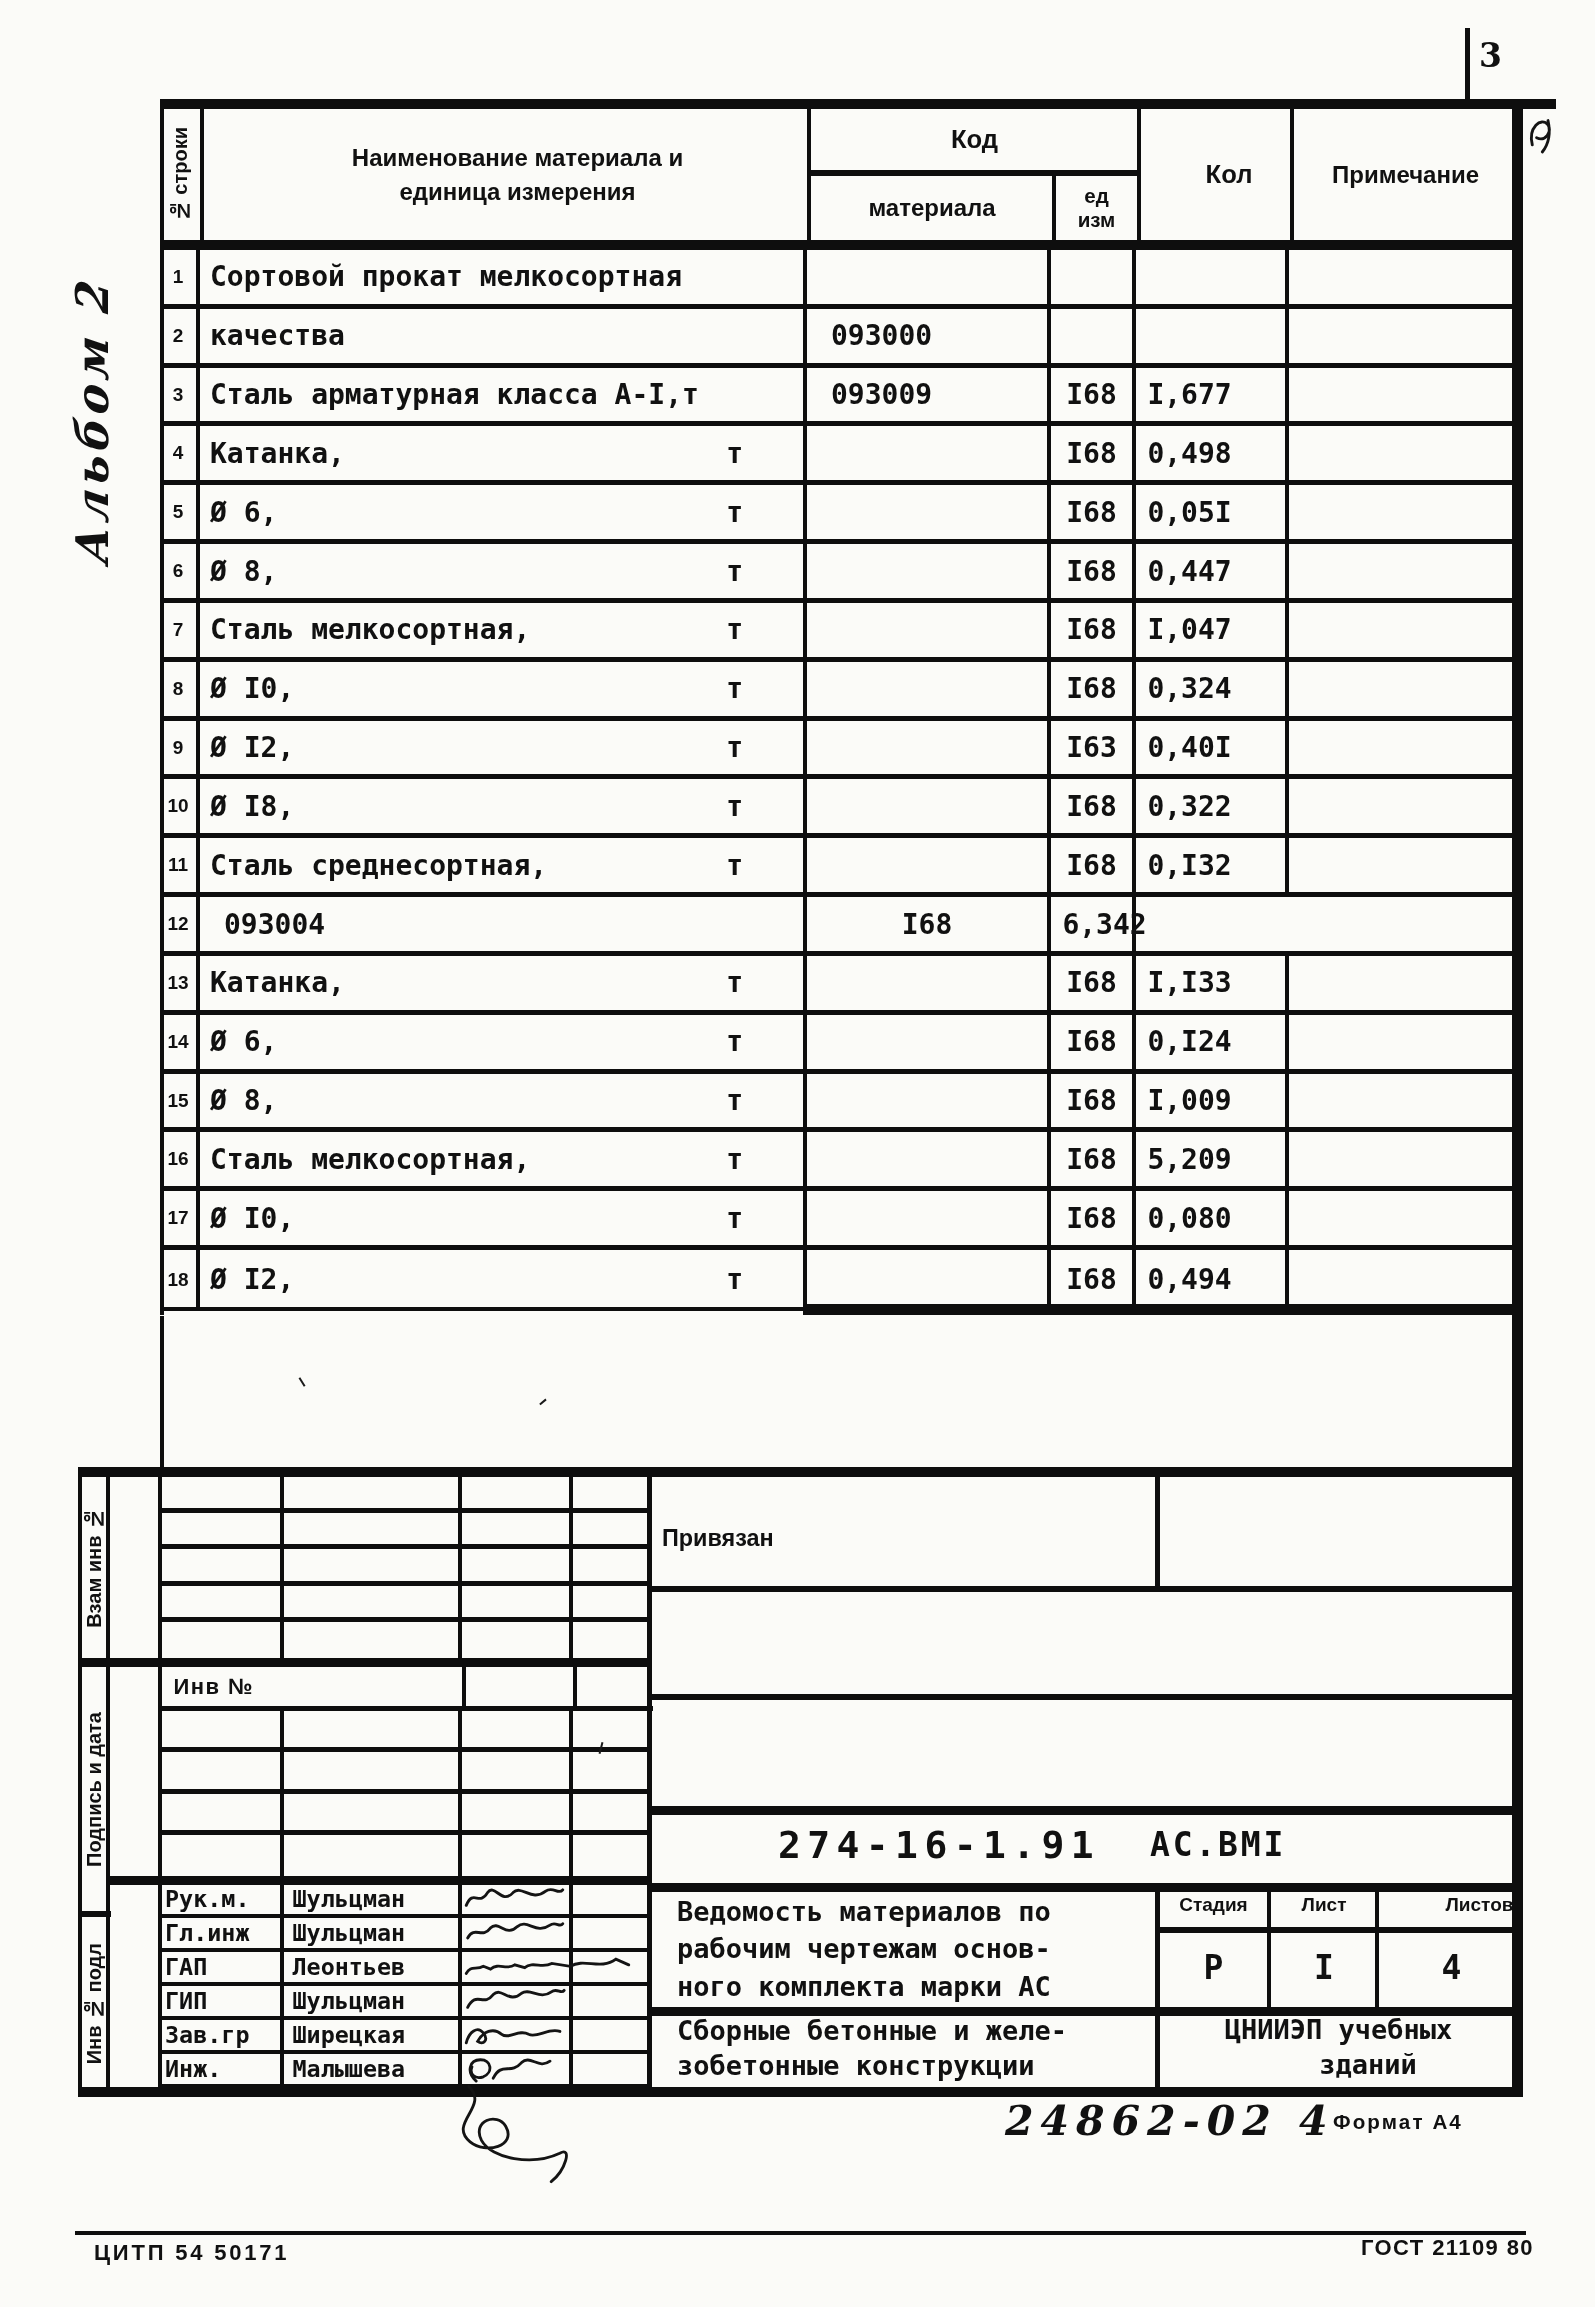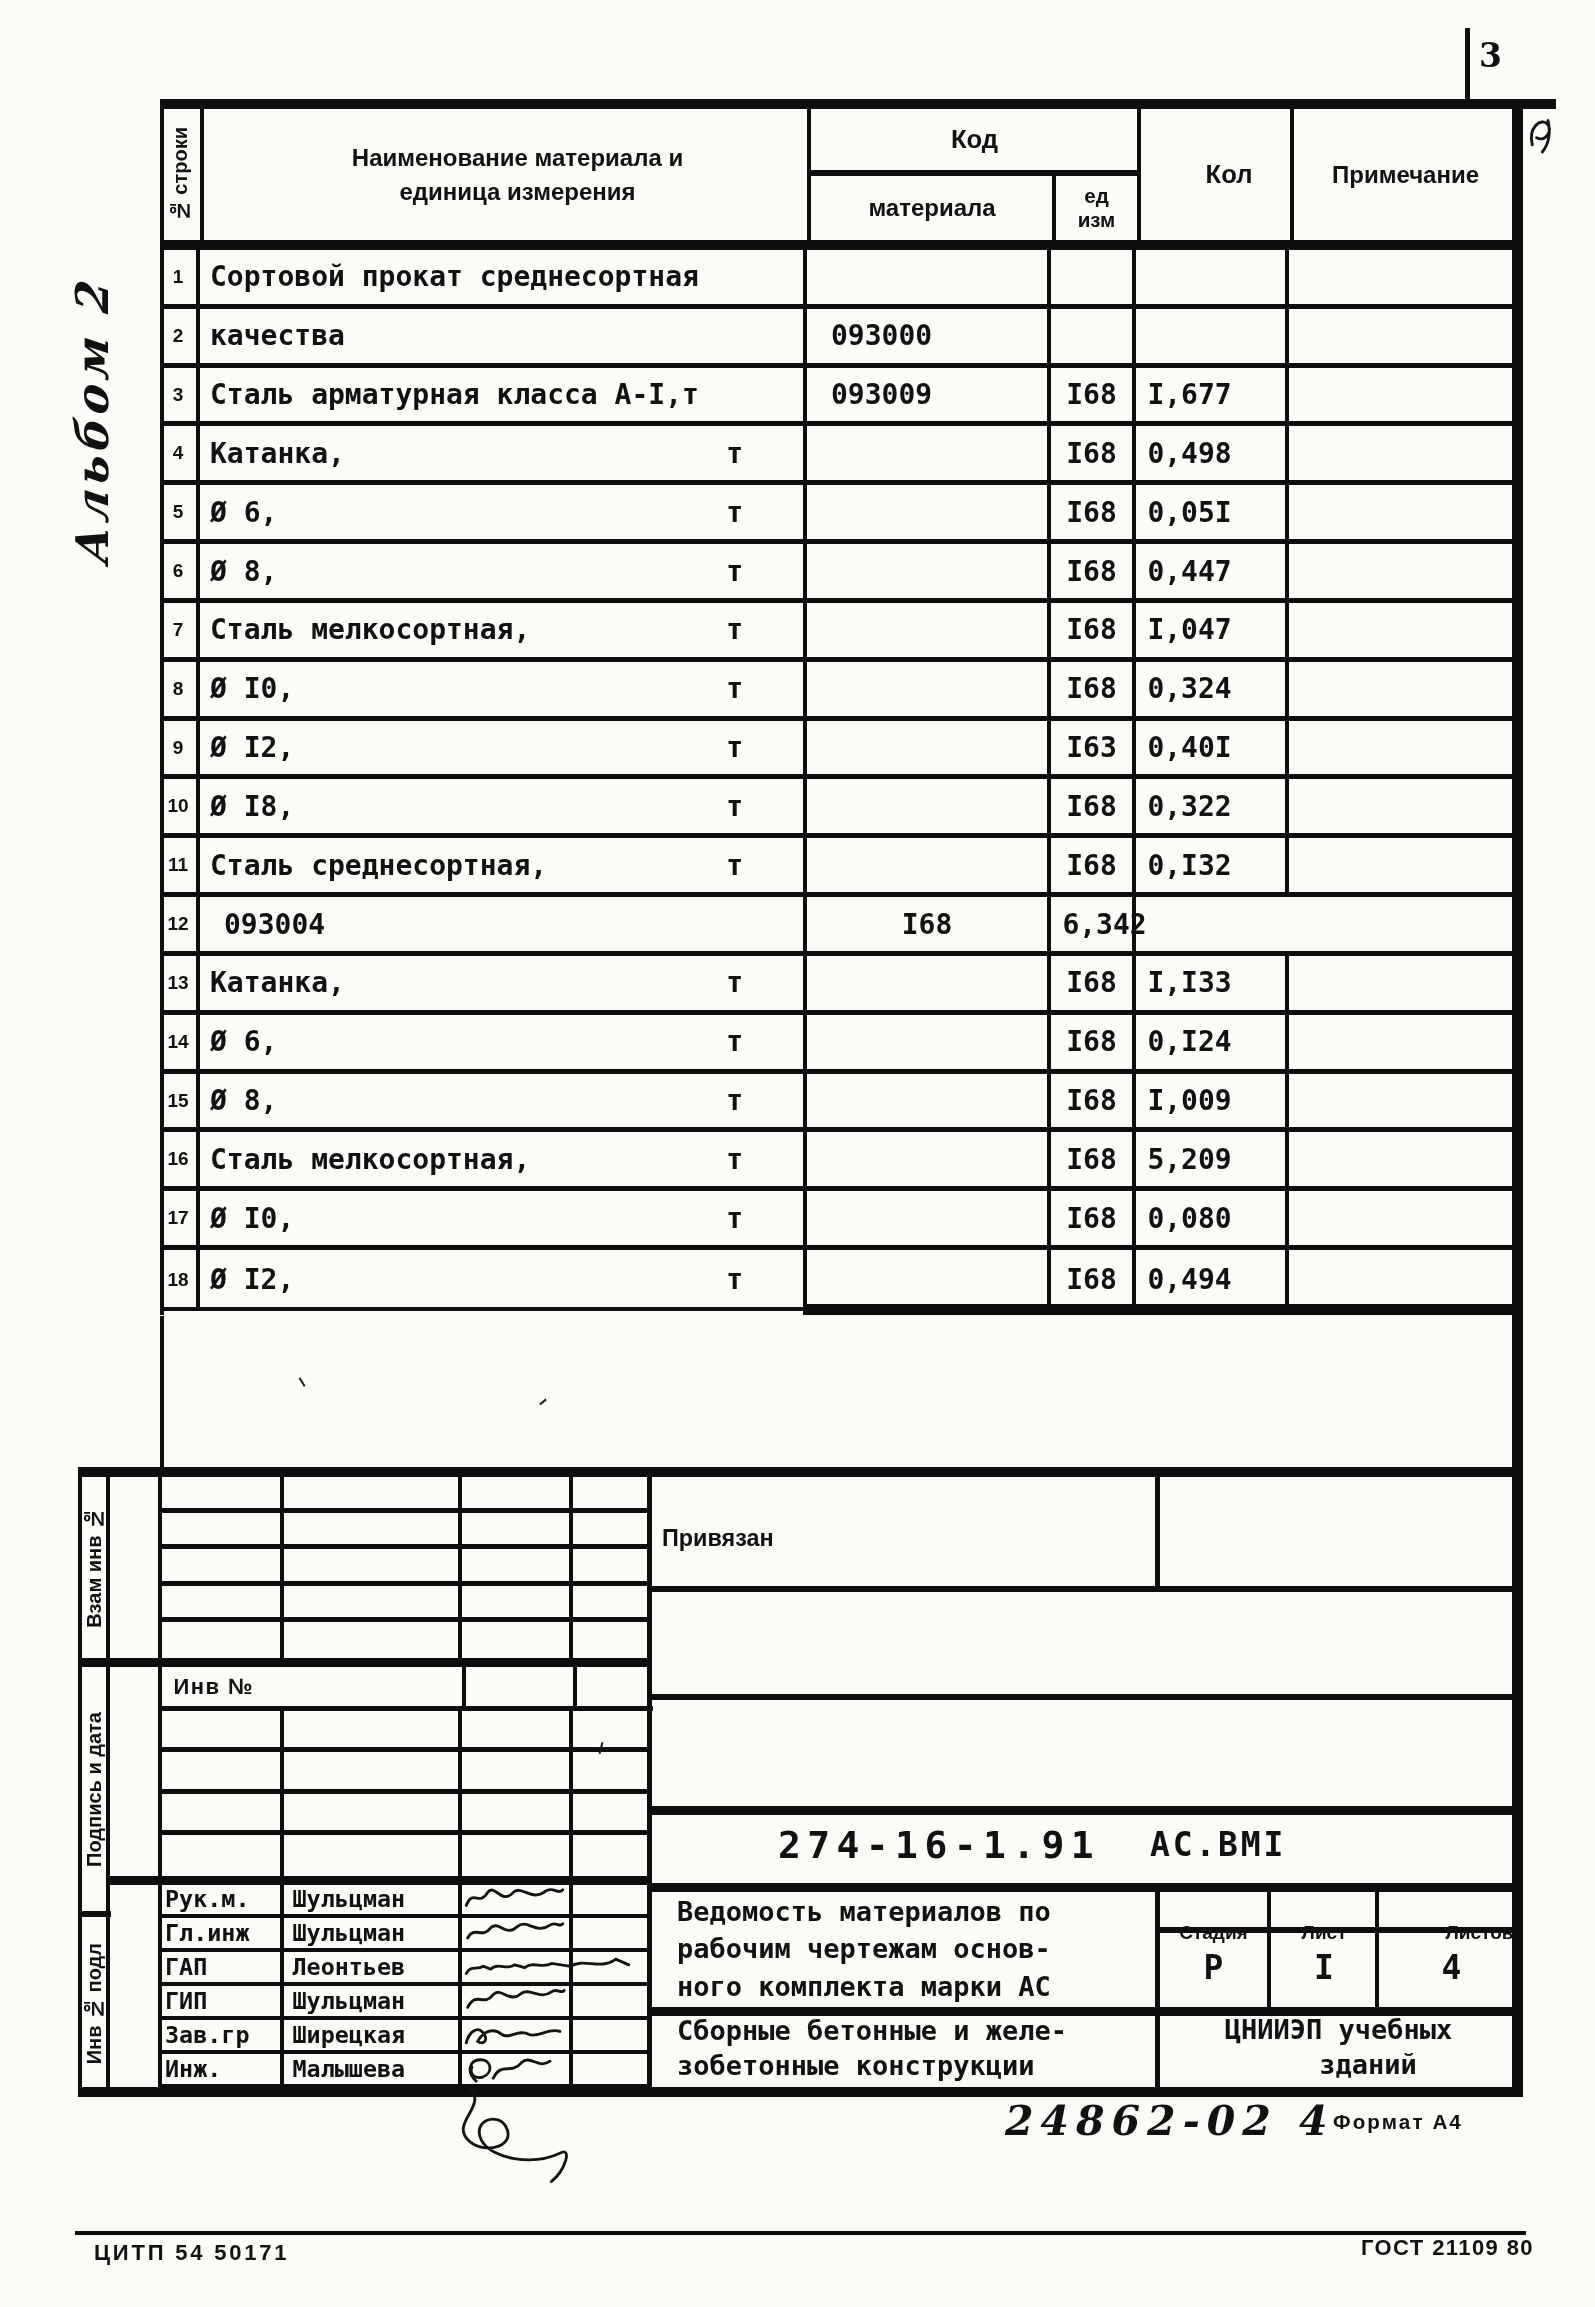--- a/index.html
+++ b/index.html
@@ -55,21 +55,21 @@
   .stripcell{position:absolute;left:4.3px;width:24px;display:flex;align-items:center;justify-content:center;}
   .stripcell span{font-size:20px;font-weight:700;}
   #inv-row{left:80px;top:200px;width:490px;height:39px;display:flex;align-items:center;}
   #inv-row span{font-size:22px;font-weight:700;padding-left:15.6px;letter-spacing:1.4px;}
   #privyazan{left:584px;top:58px;font-size:23.4px;font-weight:700;}
   #doc-row{left:569px;top:339px;width:875px;height:77px;display:flex;align-items:center;}
   #doc-code{font-size:38px;letter-spacing:6.4px;margin-left:131px;}
   #doc-mark{font-size:33px;letter-spacing:2.8px;margin-left:50px;}
   #subject-cell{left:569px;top:416px;width:508px;height:124px;padding:10px 0 0 30px;box-sizing:border-box;}
   #subject-cell div{font-size:27px;line-height:1.38;}
-  .sh-lab{position:absolute;top:416px;height:44px;display:flex;align-items:center;justify-content:center;font-size:19px;font-weight:700;margin-top:28px;}
+  .sh-lab{position:absolute;top:416px;height:44px;display:flex;align-items:center;justify-content:center;font-size:19px;font-weight:700;}
   .sh-val{position:absolute;top:460px;height:80px;display:flex;align-items:center;justify-content:center;font-size:33px;}
   #object-cell{left:569px;top:540px;width:508px;height:80px;padding:5.7px 0 0 30px;box-sizing:border-box;}
   #object-cell div{font-size:27px;line-height:1.32;}
   #org-cell{left:1077px;top:540px;width:367px;height:80px;display:flex;flex-direction:column;justify-content:center;}
   #org-cell div{font-size:27px;line-height:1.3;text-align:center;}
   #org-cell div:last-child{padding-left:59px;}
 
   
   #stamp-number{left:1005px;top:2097px;font-size:41px;font-family:"DejaVu Serif",serif;font-style:italic;font-weight:700;letter-spacing:7px;}
   #format-label{left:1333px;top:2110px;font-size:20.6px;font-weight:700;letter-spacing:2.1px;}
@@ -124,21 +124,21 @@
     <span>Кол</span>
   </div>
   <div class="mt-cell lbl" style="left:1134px;top:10px;width:223px;height:131px;font-size:24px;">
     <span>Примечание</span>
   </div>
 
   <div id="mt-rows">
       <div class="trow">
         <div class="tc c-no">1</div>
         <div class="tc c-name">
-          <span class="nm">Сортовой прокат среднесортная</span>
+          <span class="nm">Сортовой прокат мелкосортная</span>
           <span class="unit"></span>
         </div>
         <div class="tc c-code"></div>
         <div class="tc c-uc"></div>
         <div class="tc c-qty"></div>
         <div class="tc c-note"></div>
       </div>
       <div class="trow">
         <div class="tc c-no">2</div>
         <div class="tc c-name">

